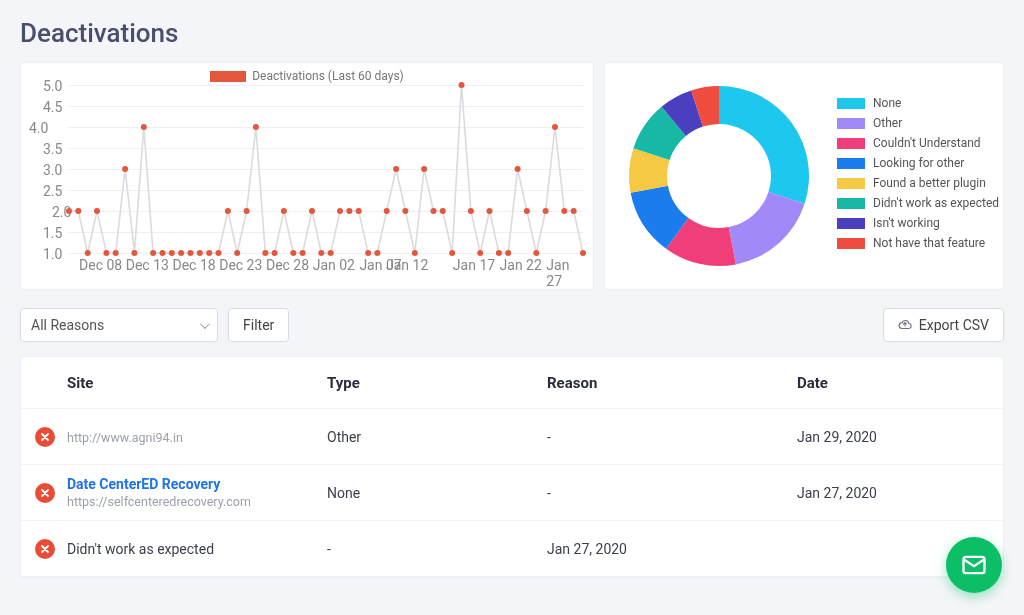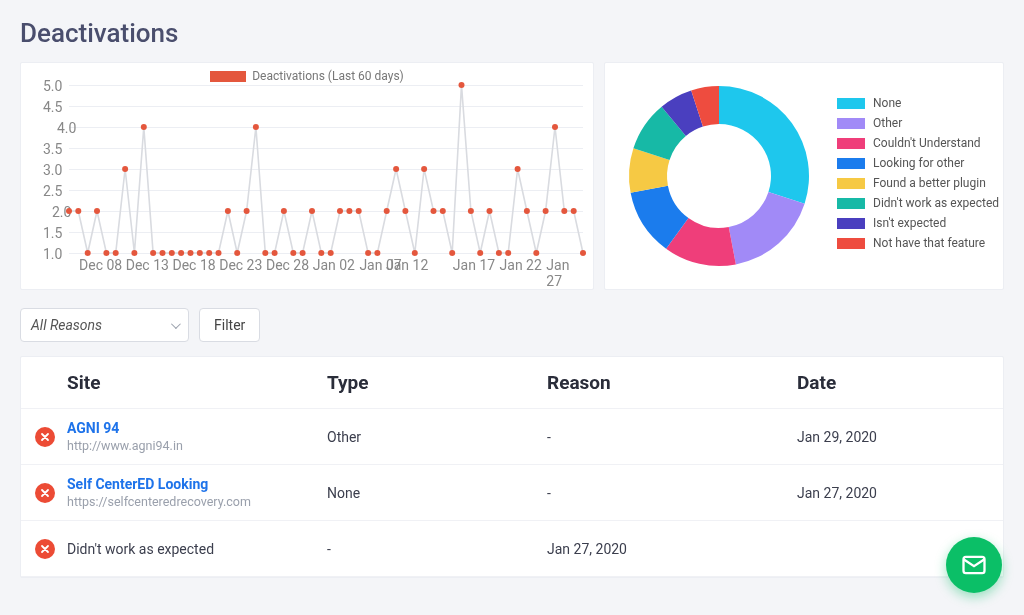--- a/index.html
+++ b/index.html
@@ -63,23 +63,23 @@
   .donut-sw { width:28px; height:11px; }
 
   
   .controls {
     display:flex; align-items:center; justify-content:space-between;
     padding: 18px 20px 14px 20px;
   }
   .controls-left { display:flex; gap:10px; }
   .select {
     display:flex; align-items:center; justify-content:space-between;
-    width:169px; height:34px;
+    width:198px; height:34px;
     background:#fff; border:1px solid #d9dce3; border-radius:4px;
-    padding:0 10px; font-size:14px; color:#555;font-style:italic;
+    padding:0 10px; font-size:14px; color:#555;
   }
   .chev { border:solid #9aa0ac; border-width:0 1.5px 1.5px 0; display:inline-block; padding:3px; transform:rotate(45deg) translateY(-2px); }
   .btn {
     display:flex; align-items:center; gap:7px;
     height:34px; padding:0 14px;
     background:#fff; border:1px solid #d9dce3; border-radius:4px;
     font-size:14px; color:#444;
   }
   .cloud-icon { width:14px; height:14px; }
 
@@ -91,21 +91,21 @@
     border-radius:2px;
   }
   .thead, .trow {
     display:grid;
     grid-template-columns: 46px 260px 220px 250px 1fr;
     align-items:center;
   }
   .thead {
     height:52px;
     border-bottom:1px solid #f0f1f5;
-    font-weight:700; font-size:19px; color:#2a2d3a;
+    font-weight:700; font-size:15px; color:#2a2d3a;
   }
   .trow {
     height:56px;
     border-bottom:1px solid #f0f1f5;
     font-size:14px; color:#3b3e4d;
   }
   .x-icon {
     width:20px; height:20px; border-radius:50%;
     background:#ec4b35; display:flex; align-items:center; justify-content:center;
     margin-left:14px;
@@ -143,21 +143,21 @@
         <div class="y-axis-label" style="left: 14px; top: 140px; text-align: center;">1.5</div>
         <div class="hgrid" style="top: 126px;"></div>
         <div class="y-axis-label" style="left: 23px; top: 119px; text-align: center;">2.0</div>
         <div class="hgrid" style="top: 105px;"></div>
         <div class="y-axis-label" style="left: 14px; top: 98px;">2.5</div>
         <div class="hgrid" style="top: 84px;"></div>
         <div class="y-axis-label" style="left: 14px; top: 77px;">3.0</div>
         <div class="hgrid" style="top: 63px;"></div>
         <div class="y-axis-label" style="left: 14px; top: 56px;">3.5</div>
         <div class="hgrid" style="top: 42px;"></div>
-        <div class="y-axis-label" style="left: 28px; top: 35px;">4.0</div>
+        <div class="y-axis-label" style="left: 0; top: 35px;">4.0</div>
         <div class="hgrid" style="top: 21px;"></div>
         <div class="y-axis-label" style="left: 14px; top: 14px;">4.5</div>
         <div class="hgrid" style="top: 0px;"></div>
         <div class="y-axis-label" style="left: 14px; top: -7px;">5.0</div>
         <div class="x-axis-label" style="left: 50.0364px; top: 172px;">Dec 08</div>
         <div class="x-axis-label" style="left: 96.7636px; top: 172px;">Dec 13</div>
         <div class="x-axis-label" style="left: 143.491px; top: 172px;">Dec 18</div>
         <div class="x-axis-label" style="left: 190.218px; top: 172px;">Dec 23</div>
         <div class="x-axis-label" style="left: 236.945px; top: 172px;">Dec 28</div>
         <div class="x-axis-label" style="left: 283.673px; top: 172px;">Jan 02</div>
@@ -261,39 +261,47 @@
         <div class="donut-legend-row">
           <span class="donut-sw" style="background: rgb(246, 201, 68);"></span>
           <span>Found a better plugin</span>
         </div>
         <div class="donut-legend-row">
           <span class="donut-sw" style="background: rgb(23, 185, 166);"></span>
           <span>Didn't work as expected</span>
         </div>
         <div class="donut-legend-row">
           <span class="donut-sw" style="background: rgb(74, 63, 191);"></span>
-          <span>Isn't expected</span>
+          <span>Isn't working</span>
         </div>
         <div class="donut-legend-row">
           <span class="donut-sw" style="background: rgb(238, 76, 63);"></span>
           <span>Not have that feature</span>
         </div>
       </div>
   </div>
 </div>
 
 <div class="controls">
   <div class="controls-left">
     <div class="select">
       <span>All Reasons</span>
       <span class="chev"></span>
     </div>
     <div class="btn">
       <span>Filter</span>
     </div>
+  </div>
+  <div class="btn">
+    <svg class="cloud-icon" viewBox="0 0 24 24" fill="none" stroke="#6b7280" stroke-width="2">
+      <path d="M7 18a5 5 0 0 1 0-10 6 6 0 0 1 11.5 1.5A4 4 0 0 1 18 18H7z"></path>
+      <path d="M12 8v6"></path>
+        <path d="M9 11l3-3 3 3"></path>
+    </svg>
+    <span>Export CSV</span>
   </div>
 </div>
 
 <div class="table-card">
   <div class="thead">
     <div></div>
     <div class="cell">Site</div>
     <div class="cell">Type</div>
     <div class="cell">Reason</div>
     <div class="cell">Date</div>
@@ -301,37 +309,36 @@
   <div id="tbody">
       <div class="trow">
         <div>
           <div class="x-icon">
             <svg viewBox="0 0 10 10">
               <path d="M2 2 L8 8 M8 2 L2 8" stroke="#fff" stroke-width="1.8" stroke-linecap="round"></path>
             </svg>
           </div>
         </div>
         <div class="cell">
-          <div class="site-name">AGNI 94</div>
           <div class="site-url">http://www.agni94.in</div>
         </div>
         <div class="cell">Other</div>
         <div class="cell">-</div>
         <div class="cell">Jan 29, 2020</div>
       </div>
       <div class="trow">
         <div>
           <div class="x-icon">
             <svg viewBox="0 0 10 10">
               <path d="M2 2 L8 8 M8 2 L2 8" stroke="#fff" stroke-width="1.8" stroke-linecap="round"></path>
             </svg>
           </div>
         </div>
         <div class="cell">
-          <div class="site-name">Self CenterED Looking</div>
+          <div class="site-name">Date CenterED Recovery</div>
           <div class="site-url">https://selfcenteredrecovery.com</div>
         </div>
         <div class="cell">None</div>
         <div class="cell">-</div>
         <div class="cell">Jan 27, 2020</div>
       </div>
       <div class="trow">
         <div>
           <div class="x-icon">
             <svg viewBox="0 0 10 10">

